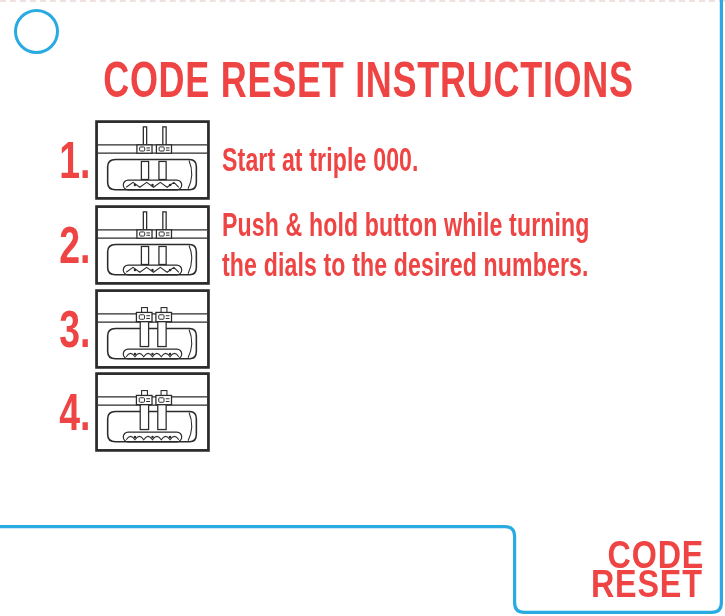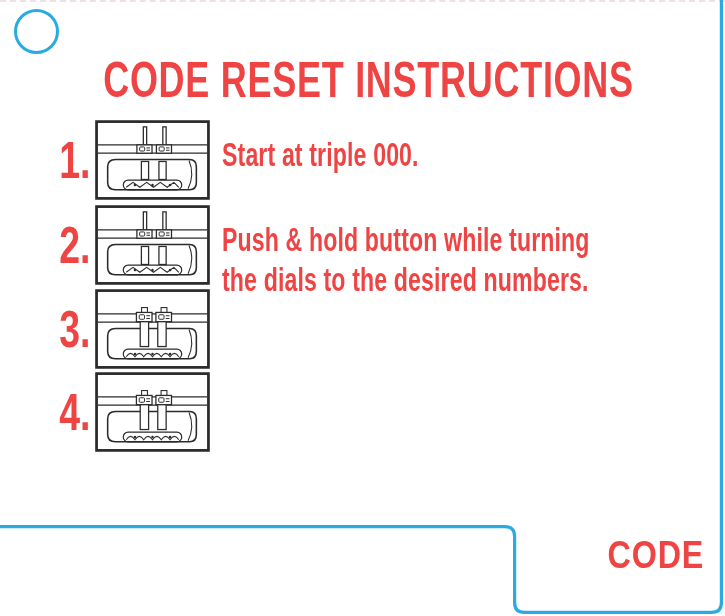--- a/index.html
+++ b/index.html
@@ -15,22 +15,22 @@
   .title{position:absolute;left:0;top:54px;width:712px;margin:0;text-align:center;
     font-size:50px;line-height:52px;font-weight:700;white-space:nowrap;}
   .title .squeeze{display:inline-block;transform:scaleX(.72);transform-origin:center;
     letter-spacing:1px;}
   .step{position:absolute;left:0;width:725px;height:82px;}
   .step .num{position:absolute;left:36px;top:0;width:54px;height:82px;
     display:flex;align-items:center;justify-content:flex-end;
     font-size:52px;font-weight:700;}
   .step .num .squeeze{display:inline-block;transform:scaleX(.72);transform-origin:right center;}
   .step .lock{position:absolute;left:95px;top:0;}
-  .step .caption{position:absolute;left:222px;top:16px;height:82px;
-    display:flex;flex-direction:column;}
+  .step .caption{position:absolute;left:222px;top:0;height:82px;
+    display:flex;flex-direction:column;justify-content:center;}
   .caption .line{line-height:40px;white-space:nowrap;font-size:33px;font-weight:700;}
   .caption .line .squeeze{display:inline-block;transform:scaleX(.70);transform-origin:left center;
     letter-spacing:.2px;}
   .badge{position:absolute;left:558px;top:541px;width:155px;text-align:right;
     font-size:38px;line-height:29px;font-weight:700;}
   .badge .squeeze{display:inline-block;transform:scaleX(.85);transform-origin:center;
     letter-spacing:1px;}
   .hidden-defs{position:absolute;width:0;height:0;overflow:hidden;}
 </style>
 </head>
@@ -157,15 +157,16 @@
     <div class="num">
       <span class="squeeze">4.</span>
     </div>
     <svg class="lock" width="115" height="82" viewBox="0 0 118 82">
       <use href="#lock-inserted"></use>
     </svg>
   </div>
 
   <div class="badge">
     <div><span class="squeeze">CODE</span></div>
+    <div><span class="squeeze">RESET</span></div>
   </div>
 
 </div>
 
 </body></html>

